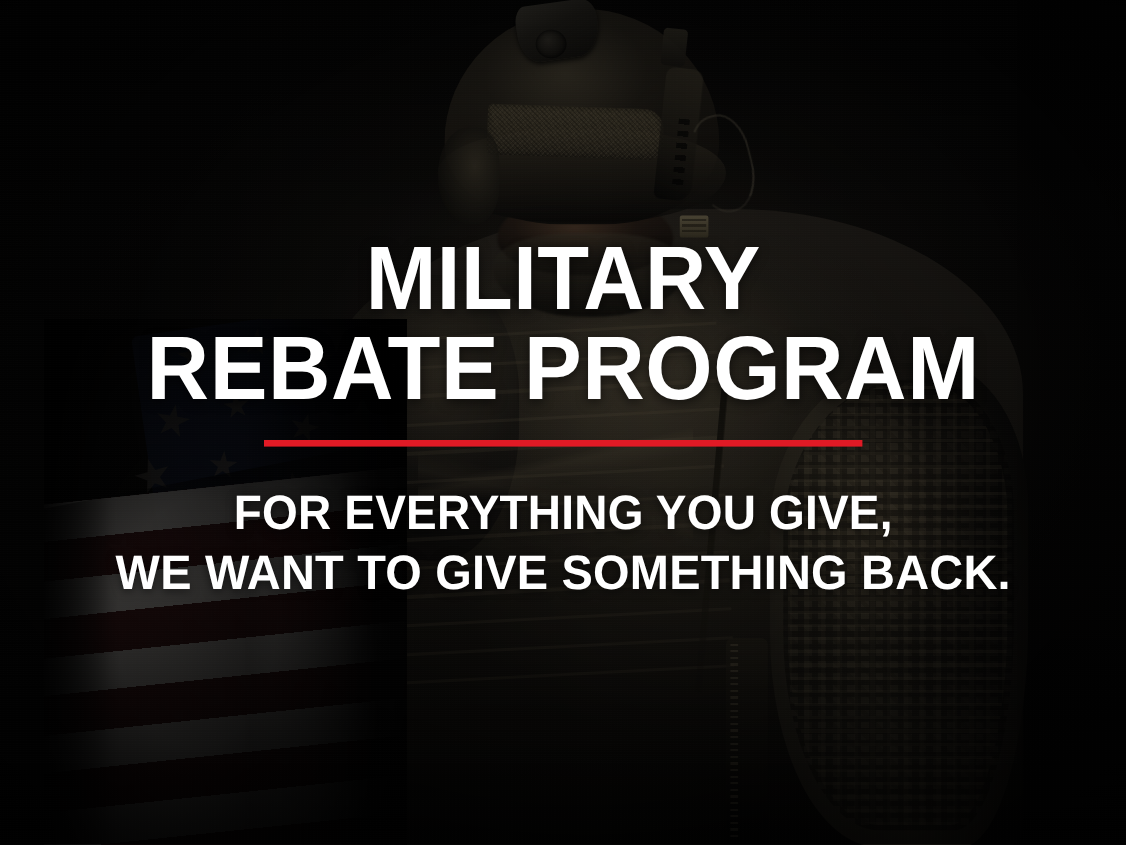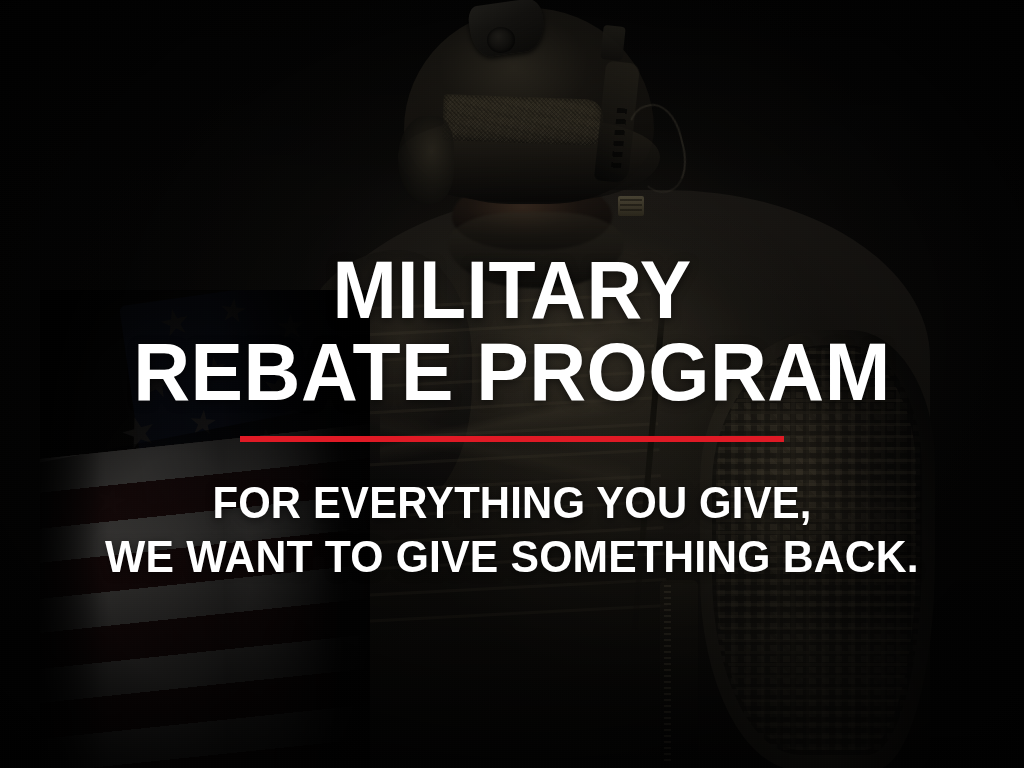--- a/index.html
+++ b/index.html
@@ -285,21 +285,20 @@
       repeating-linear-gradient(0deg, rgba(255,255,255,0.10) 0 1px, rgba(0,0,0,0) 1px 2px),
       repeating-linear-gradient(90deg, rgba(255,255,255,0.07) 0 1px, rgba(0,0,0,0) 1px 3px);
   }
 
   
   .overlay {
     position: absolute; inset: 0;
     display: flex; flex-direction: column;
     align-items: center;
     z-index: 10;
-    margin-top: 36px;
   }
   .headline {
     color: #fff;
     font-weight: 700;
     text-align: center;
     letter-spacing: 0.5px;
     line-height: 0.98;
     text-shadow: 0 2px 10px rgba(0,0,0,0.55);
   }
   .hl-1 {

